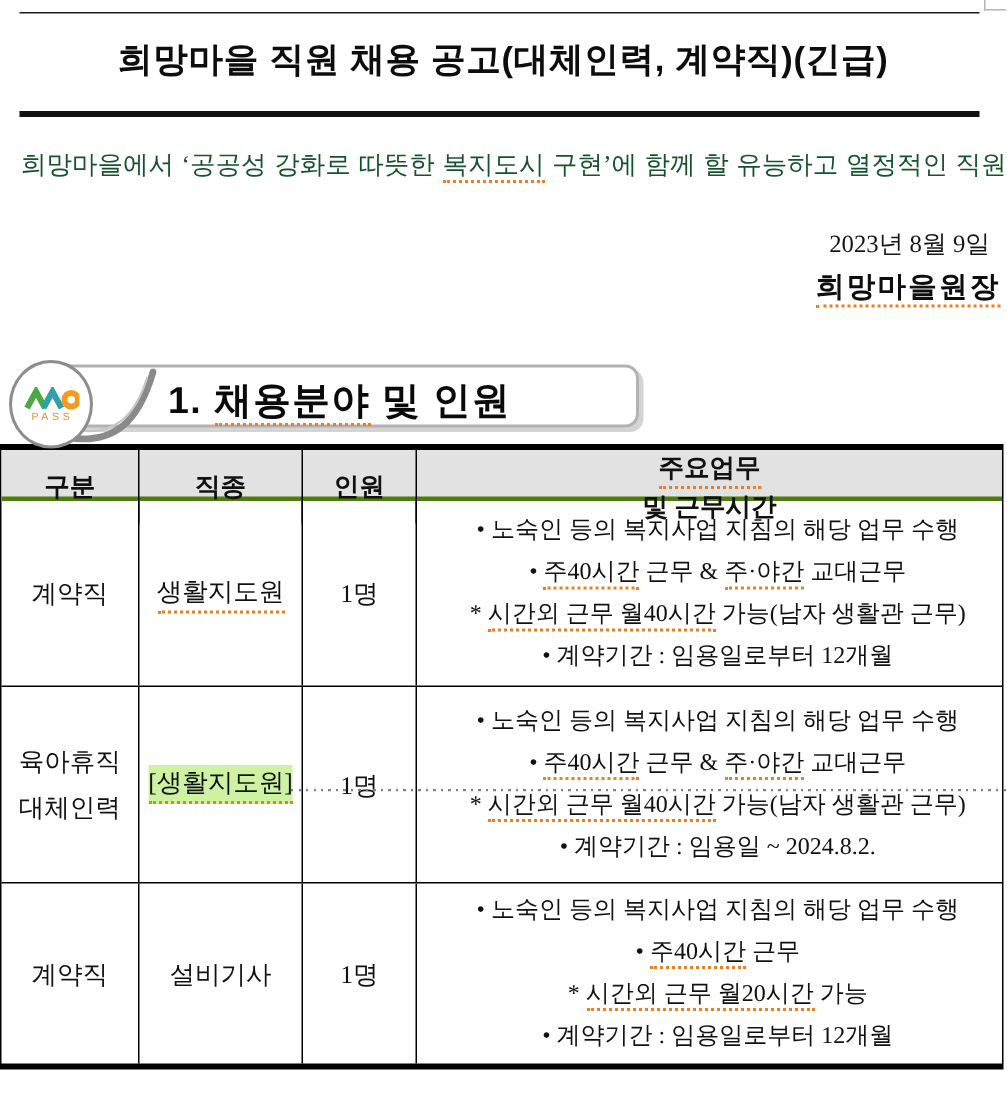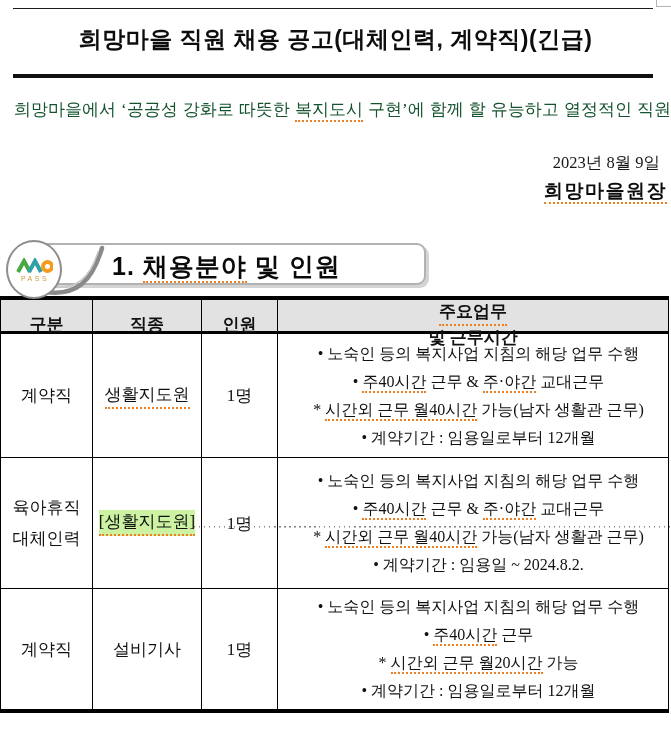--- a/index.html
+++ b/index.html
@@ -51,21 +51,21 @@
   .tbl {
     position:absolute; left:0; top:296px; width:669px;
     border-top:4px solid #000; border-bottom:4px solid #000;
     border-left:1px solid #000; border-right:1px solid #000;
     box-sizing:border-box;
   }
   .tr { display:grid; grid-template-columns:92px 109px 76px 1fr; }
   .td { border-right:1px solid #000; display:flex; flex-direction:column;
         align-items:center; justify-content:center; text-align:center; }
   .td.last { border-right:none; }
-  .tr.head { height:31px; background:#e2e2e2; border-bottom:3px solid #000000;
+  .tr.head { height:31px; background:#e2e2e2; border-bottom:3px solid #4d7c0f;
              font-weight:bold; font-size:17px; }
   .tr.body { border-bottom:1px solid #000; font-size:17px; }
   .tr.body.lastrow { border-bottom:none; }
   .h-r0 { height:123px; } .h-r1 { height:130px; } .h-r2 { height:120px; }
   .gubun-line { line-height:31px; }
   .duties { align-items:center; padding-left:11px; }
   .duty-line { line-height:28px; font-size:16px; white-space:nowrap; }
   
   .dotted-line {
     position:absolute; left:194px; top:526px; width:477px; height:2px; z-index:9; pointer-events:none;

